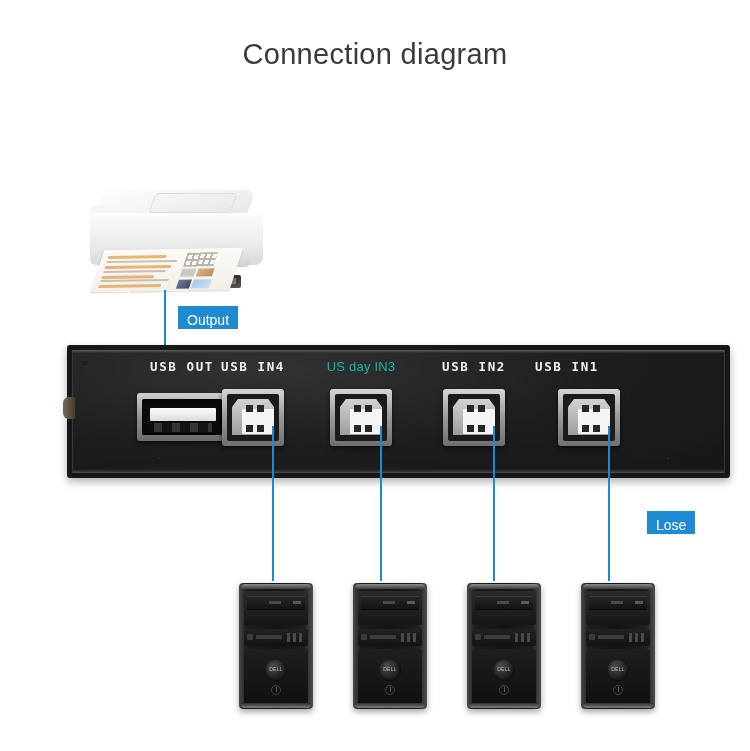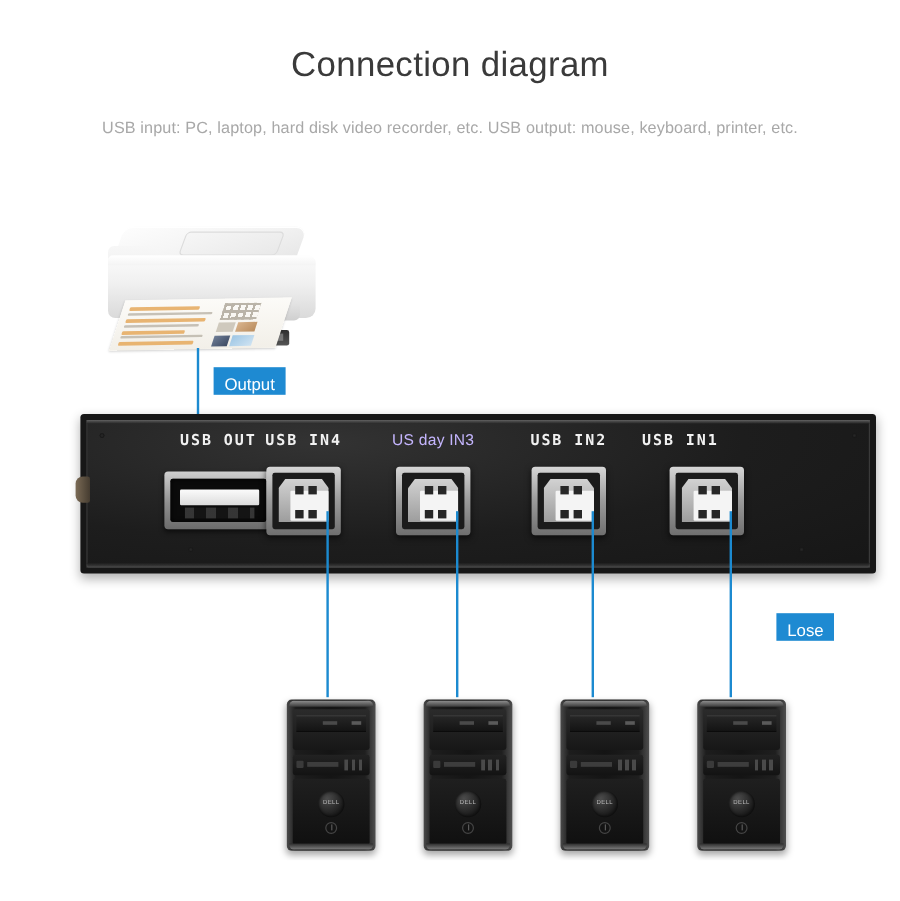--- a/index.html
+++ b/index.html
@@ -234,21 +234,21 @@
     letter-spacing: 1.6px;
     text-align: center;
     white-space: nowrap;
     font-family: "DejaVu Sans Mono", monospace;
   }
   .port-label.plain {
     font-family: "Liberation Sans", sans-serif;
     font-weight: 400;
     letter-spacing: 0.2px;
     font-size: 13px;
-    color: #c4b5fd;
+    color: #14b8a6;
   }
 
   
   .usb-a {
     position: absolute;
     top: 48px;
     width: 90px; height: 48px;
     background: linear-gradient(180deg,#cfcfcf,#8e8e8e 55%,#6b6b6b);
     border-radius: 3px;
     box-shadow: 0 2px 4px rgba(0,0,0,.6);
@@ -440,21 +440,20 @@
     width: 1px; height: 5px;
     background: #5a5a5a;
   }
 </style>
 </head>
 <body>
 
 <div id="page">
 
   <div class="page-title">Connection diagram</div>
-  <div class="page-subtitle">USB input: PC, laptop, hard disk video recorder, etc. USB output: mouse, keyboard, printer, etc.</div>
 
   <div class="printer">
     <div class="pr-lidtop"></div>
     <div class="pr-lidpanel"></div>
     <div class="pr-leftwing"></div>
     <div class="pr-body">
       <div class="pr-brand"></div>
       <div class="pr-slot">
         <div class="pr-slot-inner"></div>
       </div>

